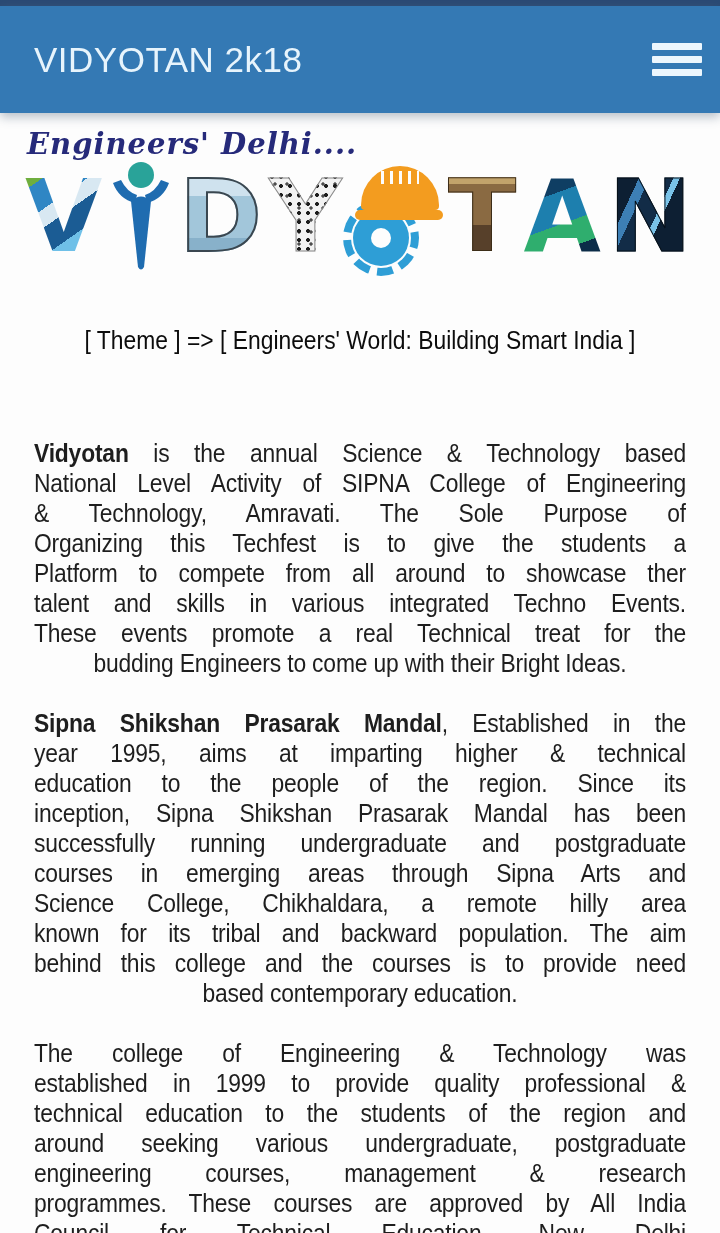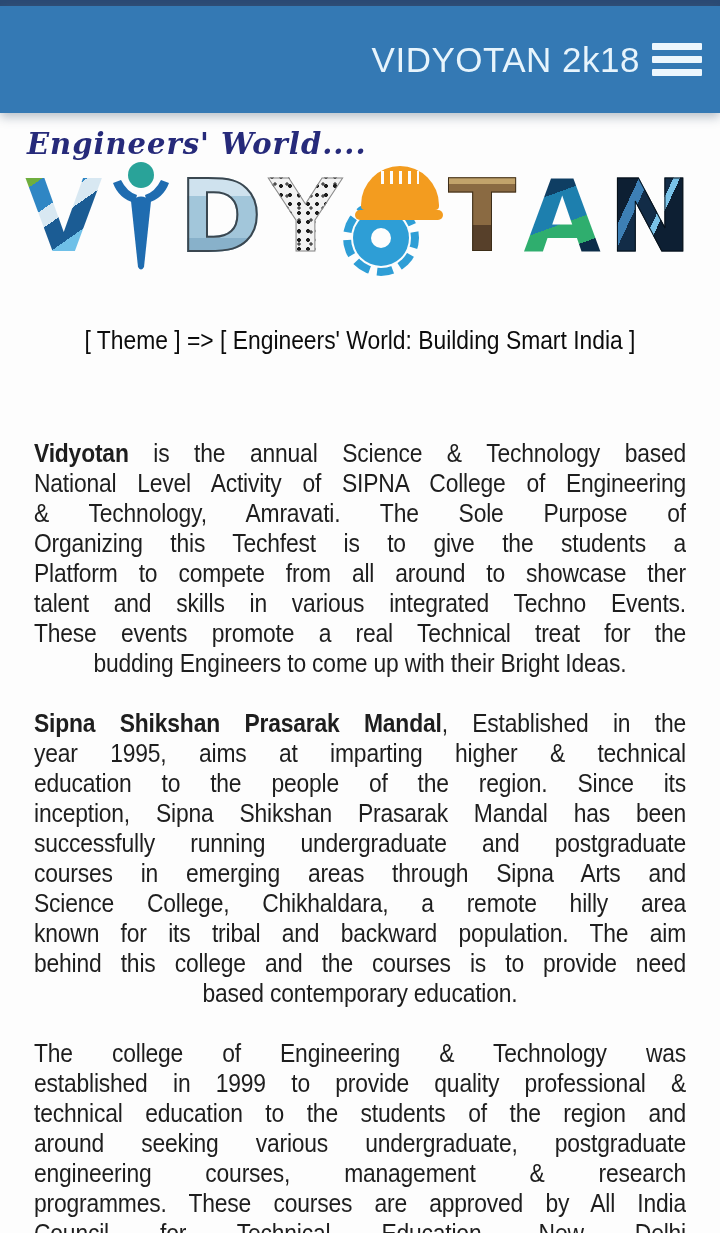--- a/index.html
+++ b/index.html
@@ -5,21 +5,21 @@
   html,body{margin:0;padding:0;background:#e9e9e9;}
   .screen{
     position:relative;width:720px;height:1233px;margin:0 auto;
     background:#fdfdfd;overflow:hidden;
     font-family:"Liberation Sans",sans-serif;
   }
   
   .status-strip{height:6px;background:#2a4a74;}
   .app-bar{
     height:107px;background:#3479b4;
-    display:flex;align-items:center;justify-content:flex-end;
+    display:flex;align-items:center;justify-content:space-between;
     padding:0 16px 0 34px;box-sizing:border-box;
     box-shadow:0 4px 10px rgba(96,116,136,.45);
     position:relative;z-index:5;gap:12px;
   }
   .app-title{
     color:#e7f4fc;font-size:35px;letter-spacing:.5px;font-weight:normal;
   }
   .menu-btn{width:52px;display:flex;flex-direction:column;gap:6px;cursor:pointer;padding:4px 0;}
   .menu-btn .bar{height:7px;width:50px;background:#ecf6fd;border-radius:1px;}
   
@@ -113,21 +113,21 @@
   <header class="app-bar">
     <div class="app-title">VIDYOTAN 2k18</div>
     <div class="menu-btn">
       <div class="bar"></div>
       <div class="bar"></div>
       <div class="bar"></div>
     </div>
   </header>
 
   <div class="logo">
-    <div class="script-top">Engineers' World....</div>
+    <div class="script-top">Engineers' Delhi....</div>
     <div class="letters">
       <span class="ltr ltr-v">V</span>
       <span class="person">
         <svg width="62" height="112" viewBox="0 0 62 112" xmlns="http://www.w3.org/2000/svg">
           <circle cx="31" cy="14" r="13" fill="#29a399"></circle>
           <path d="M25 42 Q9 38 3 22 L11 19 Q17 31 27 34 Z" fill="#1f6cb0"></path>
           <path d="M37 42 Q53 38 59 22 L51 19 Q45 31 35 34 Z" fill="#1f6cb0"></path>
           <path d="M21 40 Q31 31 41 40 L34 106 Q31 111 28 106 Z" fill="#1f6cb0"></path>
         </svg>
       </span>

